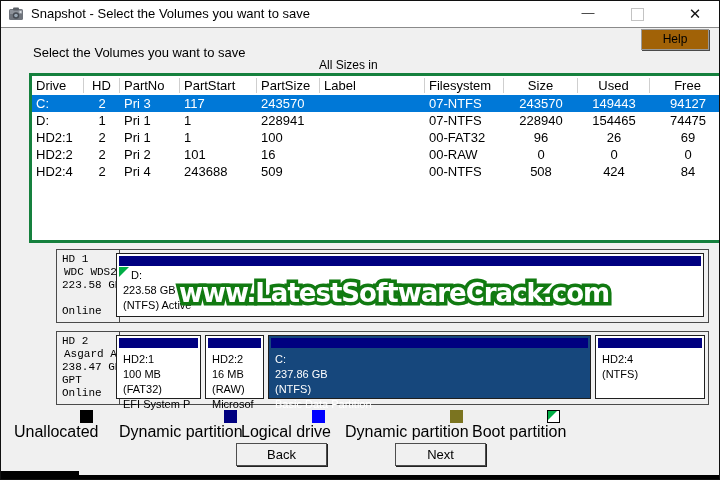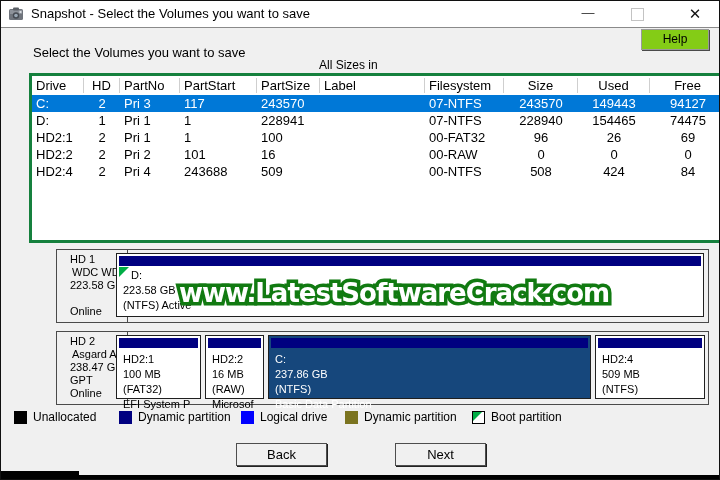--- a/index.html
+++ b/index.html
@@ -7,21 +7,21 @@
           font-family:"Liberation Sans",sans-serif;color:#000;overflow:hidden;}
 
   
   .titlebar{position:absolute;left:0;top:0;right:0;height:26px;background:#fff;border-bottom:1px solid #8a8a8a;}
   .app-icon{position:absolute;left:7px;top:5px;width:16px;height:16px;}
   .title-text{position:absolute;left:30px;top:5px;font-size:13px;white-space:nowrap;}
   .btn-min{position:absolute;left:566px;top:0;width:42px;height:25px;text-align:center;line-height:23px;font-size:13px;color:#333;}
   .btn-max{position:absolute;left:630px;top:7px;width:11px;height:11px;border:1px solid #c3c3c3;background:#fff;}
   .btn-close{position:absolute;left:672px;top:0;width:44px;height:25px;text-align:center;line-height:25px;font-size:15px;color:#111;}
 
-  .help-btn{position:absolute;left:640px;top:28px;width:66px;height:19px;background:#84cc16;border:1px solid #9a9a9a;
+  .help-btn{position:absolute;left:640px;top:28px;width:66px;height:19px;background:#a16207;border:1px solid #9a9a9a;
             box-shadow:1px 1px 0 #4a4a4a;font-size:12px;text-align:center;line-height:18px;cursor:default;}
 
   .instruction{position:absolute;left:32px;top:44px;font-size:13px;}
   .sizes-note{position:absolute;left:318px;top:57px;font-size:12px;}
 
   
   .voltable{position:absolute;left:28px;top:72px;width:694px;height:164px;background:#fff;border:3px solid #15803d;font-size:13px;}
   .thead{display:flex;height:19px;align-items:center;}
   .thead span{border-right:1px solid #cfcfcf;height:15px;line-height:15px;padding-left:4px;box-sizing:border-box;white-space:nowrap;overflow:hidden;}
   .trow{display:flex;height:17px;align-items:center;}
@@ -30,38 +30,38 @@
   .c0{width:52px}.c1{width:36px;text-align:center;padding-left:0!important}
   .c2{width:60px}.c3{width:77px}.c4{width:63px}.c5{width:105px}.c6{width:79px}
   .c7{width:74px;text-align:center;padding-left:0!important}
   .c8{width:72px;text-align:center;padding-left:0!important}
   .c9{width:76px;text-align:center;padding-left:0!important}
 
   
   .disk{position:absolute;left:55px;width:651px;height:72px;border:1px solid #4a4a4a;background:#f0f0f0;}
   .disk1{top:248px;}
   .disk2{top:330px;}
-  .disk-info{position:absolute;left:8px;top:0;bottom:0;width:57px;border-right:1px solid #4a4a4a;
-             padding:3px 0 0 5px;font-size:11px;line-height:13px;white-space:nowrap;overflow:hidden;}
+  .disk-info{position:absolute;left:0;top:0;bottom:0;width:57px;border-right:1px solid #4a4a4a;
+             padding:3px 0 0 5px;font-size:11px;line-height:13px;white-space:nowrap;overflow:hidden;font-family:Liberation Mono, monospace;}
   .disk-info .indent{padding-left:2px;}
   .part{position:absolute;top:3px;height:64px;background:#fff;border:1px solid #1f1f1f;box-sizing:border-box;}
   .pbar{position:absolute;left:2px;right:2px;top:2px;height:10px;background:#000080;}
   .plines{position:absolute;left:6px;top:16px;right:1px;font-size:11px;line-height:15px;white-space:nowrap;overflow:hidden;}
   .part.sel{background:#16477c;color:#fff;}
   .p-d{left:59px;width:588px;}
   .p-d .plines{top:14px;}
   .p-d .plines div:first-child{padding-left:8px;}
   .p-21{left:59px;width:85px;}
   .p-22{left:148px;width:59px;}
   .p-c{left:211px;width:323px;}
   .p-24{left:538px;width:110px;}
   .boot-tri{position:absolute;left:2px;top:13px;width:0;height:0;border-top:10px solid #00ad45;border-right:10px solid transparent;}
 
   
-  .leg-item{position:absolute;top:409px;display:flex;align-items:center;font-size:12px;height:14px;}
+  .leg-item{position:absolute;top:409px;display:flex;align-items:flex-end;font-size:16px;height:14px;flex-direction:column;}
   .li1{left:13px}.li2{left:118px}.li3{left:240px}.li4{left:344px}.li5{left:471px}
   .sw{width:13px;height:13px;margin-right:6px;flex:0 0 auto;}
   .sw.boot{width:11px;height:11px;background:#fff;border:1px solid #000;position:relative;}
   .sw.boot .tri{position:absolute;left:0;top:0;width:0;height:0;border-top:9px solid #00ad45;border-right:9px solid transparent;}
 
   
   .btn{position:absolute;top:442px;width:91px;height:23px;background:#f0f0f0;border:1px solid #4d4d4d;
        box-shadow:1px 1px 0 #222;font-size:13px;text-align:center;line-height:21px;box-sizing:border-box;cursor:default;}
   .btn-back{left:235px}
   .btn-next{left:394px}
@@ -229,21 +229,20 @@
         <div>C:</div>
         <div>237.86 GB</div>
         <div>(NTFS)</div>
         <div>Basic Data Partition</div>
       </div>
     </div>
     <div class="part p-24">
       <div class="pbar"></div>
       <div class="plines">
         <div>HD2:4</div>
-        <div>509 MB</div>
         <div>(NTFS)</div>
       </div>
     </div>
   </div>
 
   <div class="watermark">
     <span class="wm-layer wm-back">www.LatestSoftwareCrack.com</span>
     <span class="wm-layer wm-front">www.LatestSoftwareCrack.com</span>
   </div>
 

